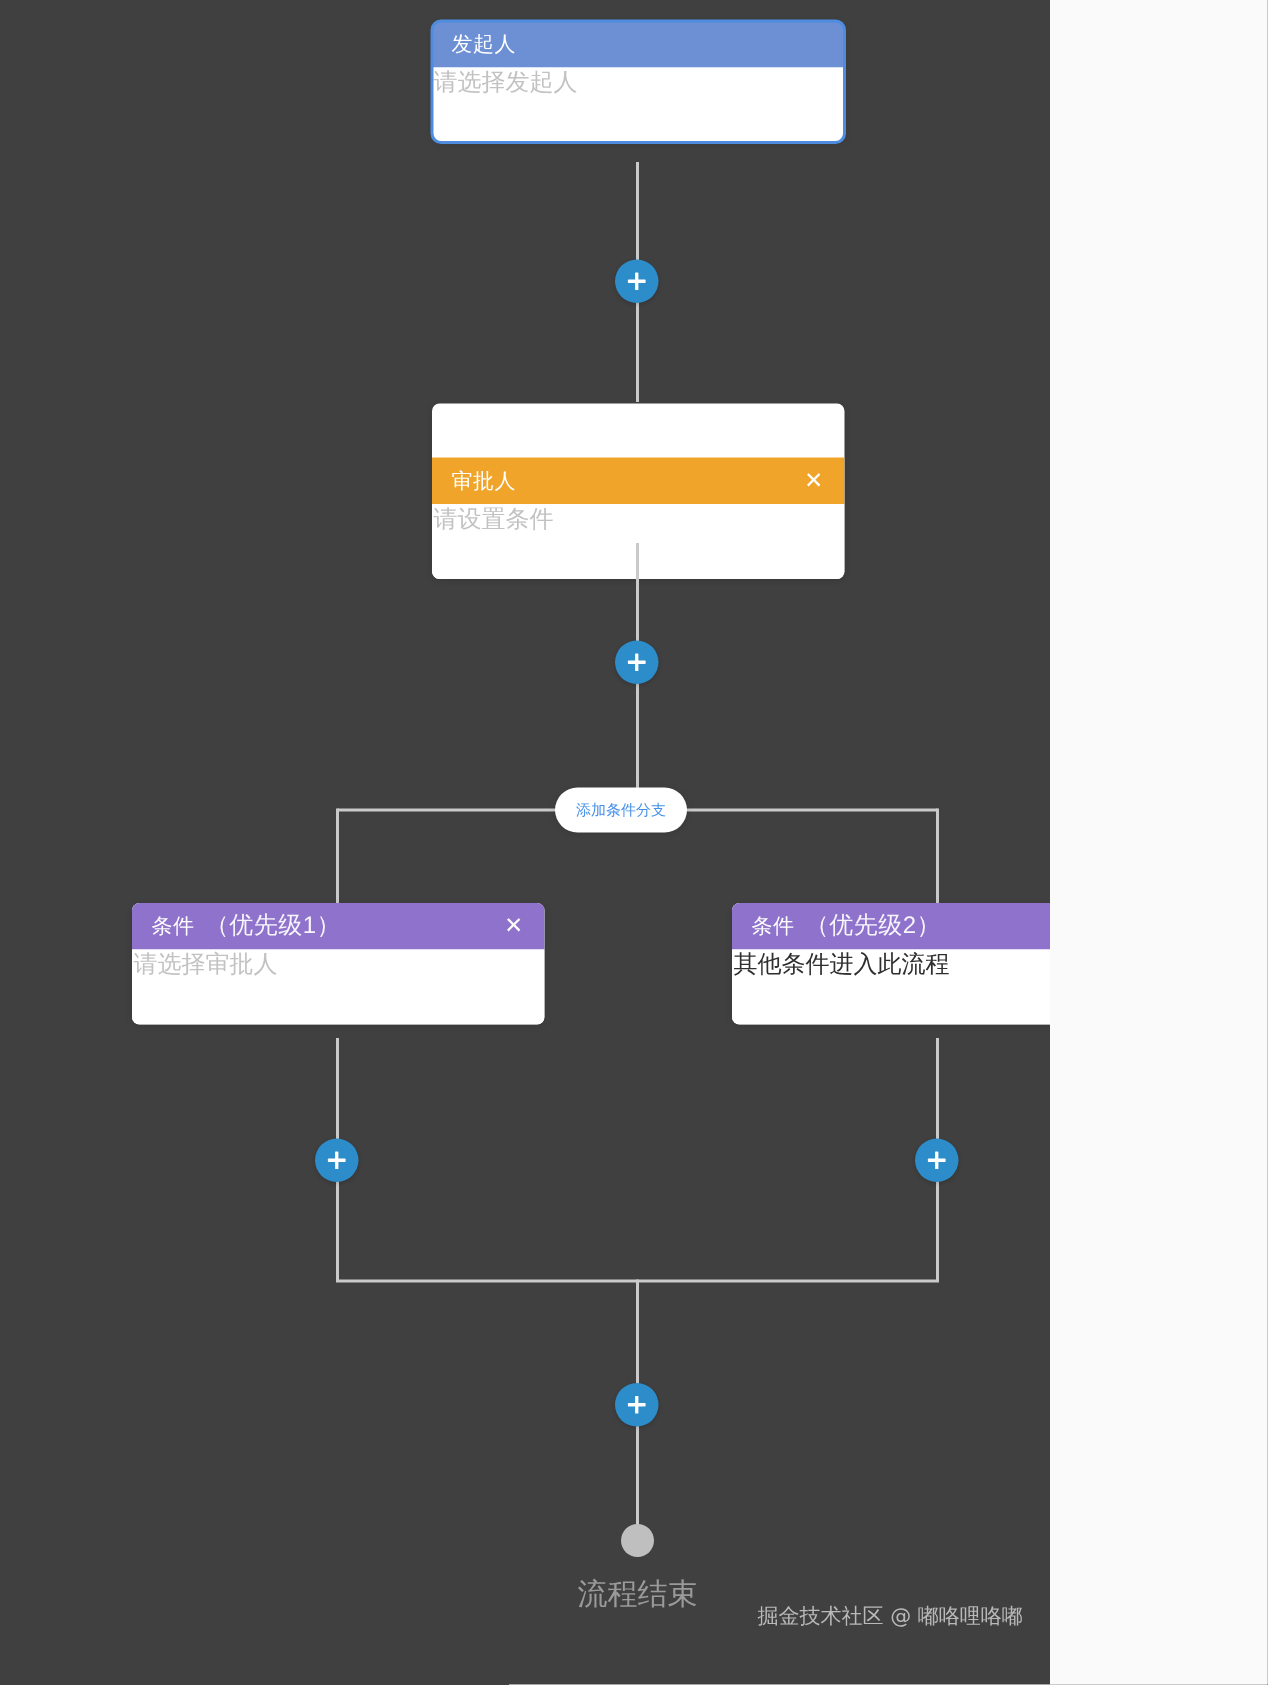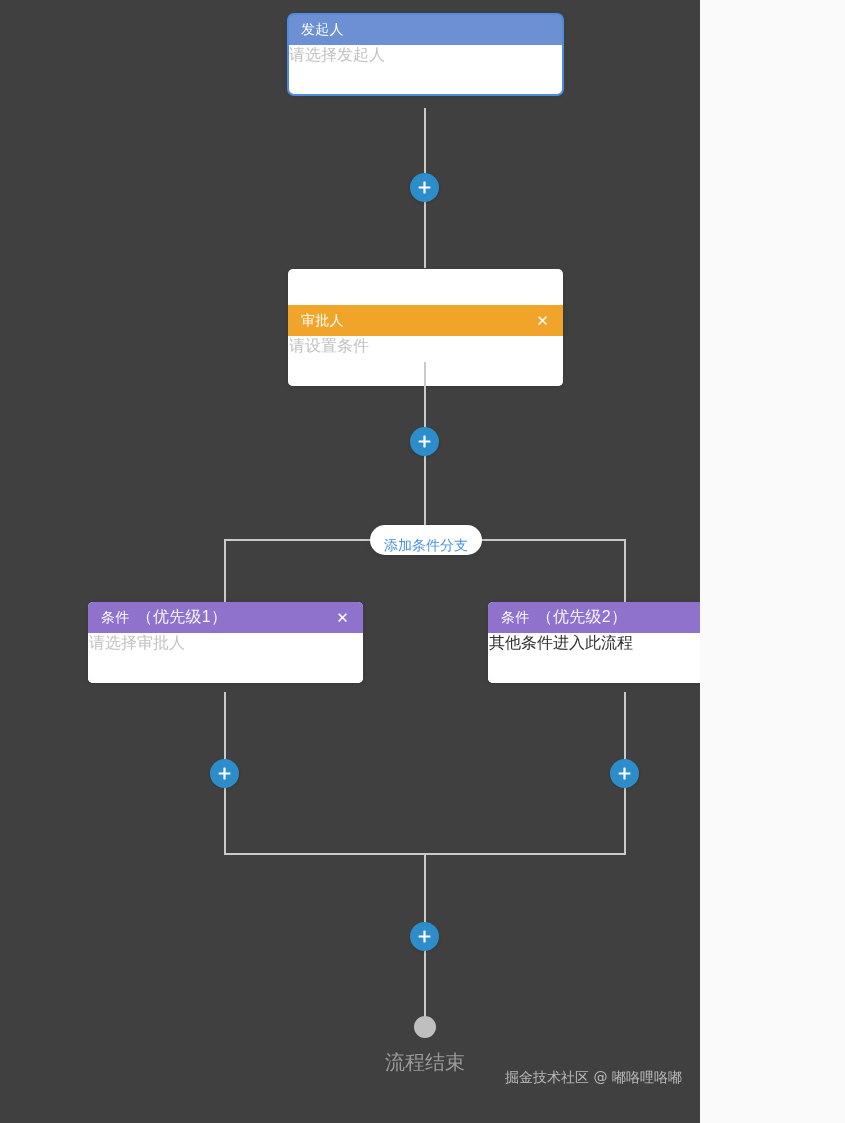--- a/index.html
+++ b/index.html
@@ -104,23 +104,23 @@
   .plus-btn svg { display: block; }
 
   
   .branch-btn {
     position: absolute;
     height: 30px;
     padding: 0 14px;
     border-radius: 15px;
     background: #ffffff;
     color: #4590e8;
-    font-size: 14px;
-    display: flex;
-    align-items: flex-end;
+    font-size: 10px;
+    display: flex;
+    align-items: center;
     justify-content: center;
     box-shadow: 0 1px 5px rgba(0, 0, 0, 0.13);
     cursor: pointer;
     white-space: nowrap;
     user-select: none;
   }
 
   
   .end-dot {
     position: absolute;

